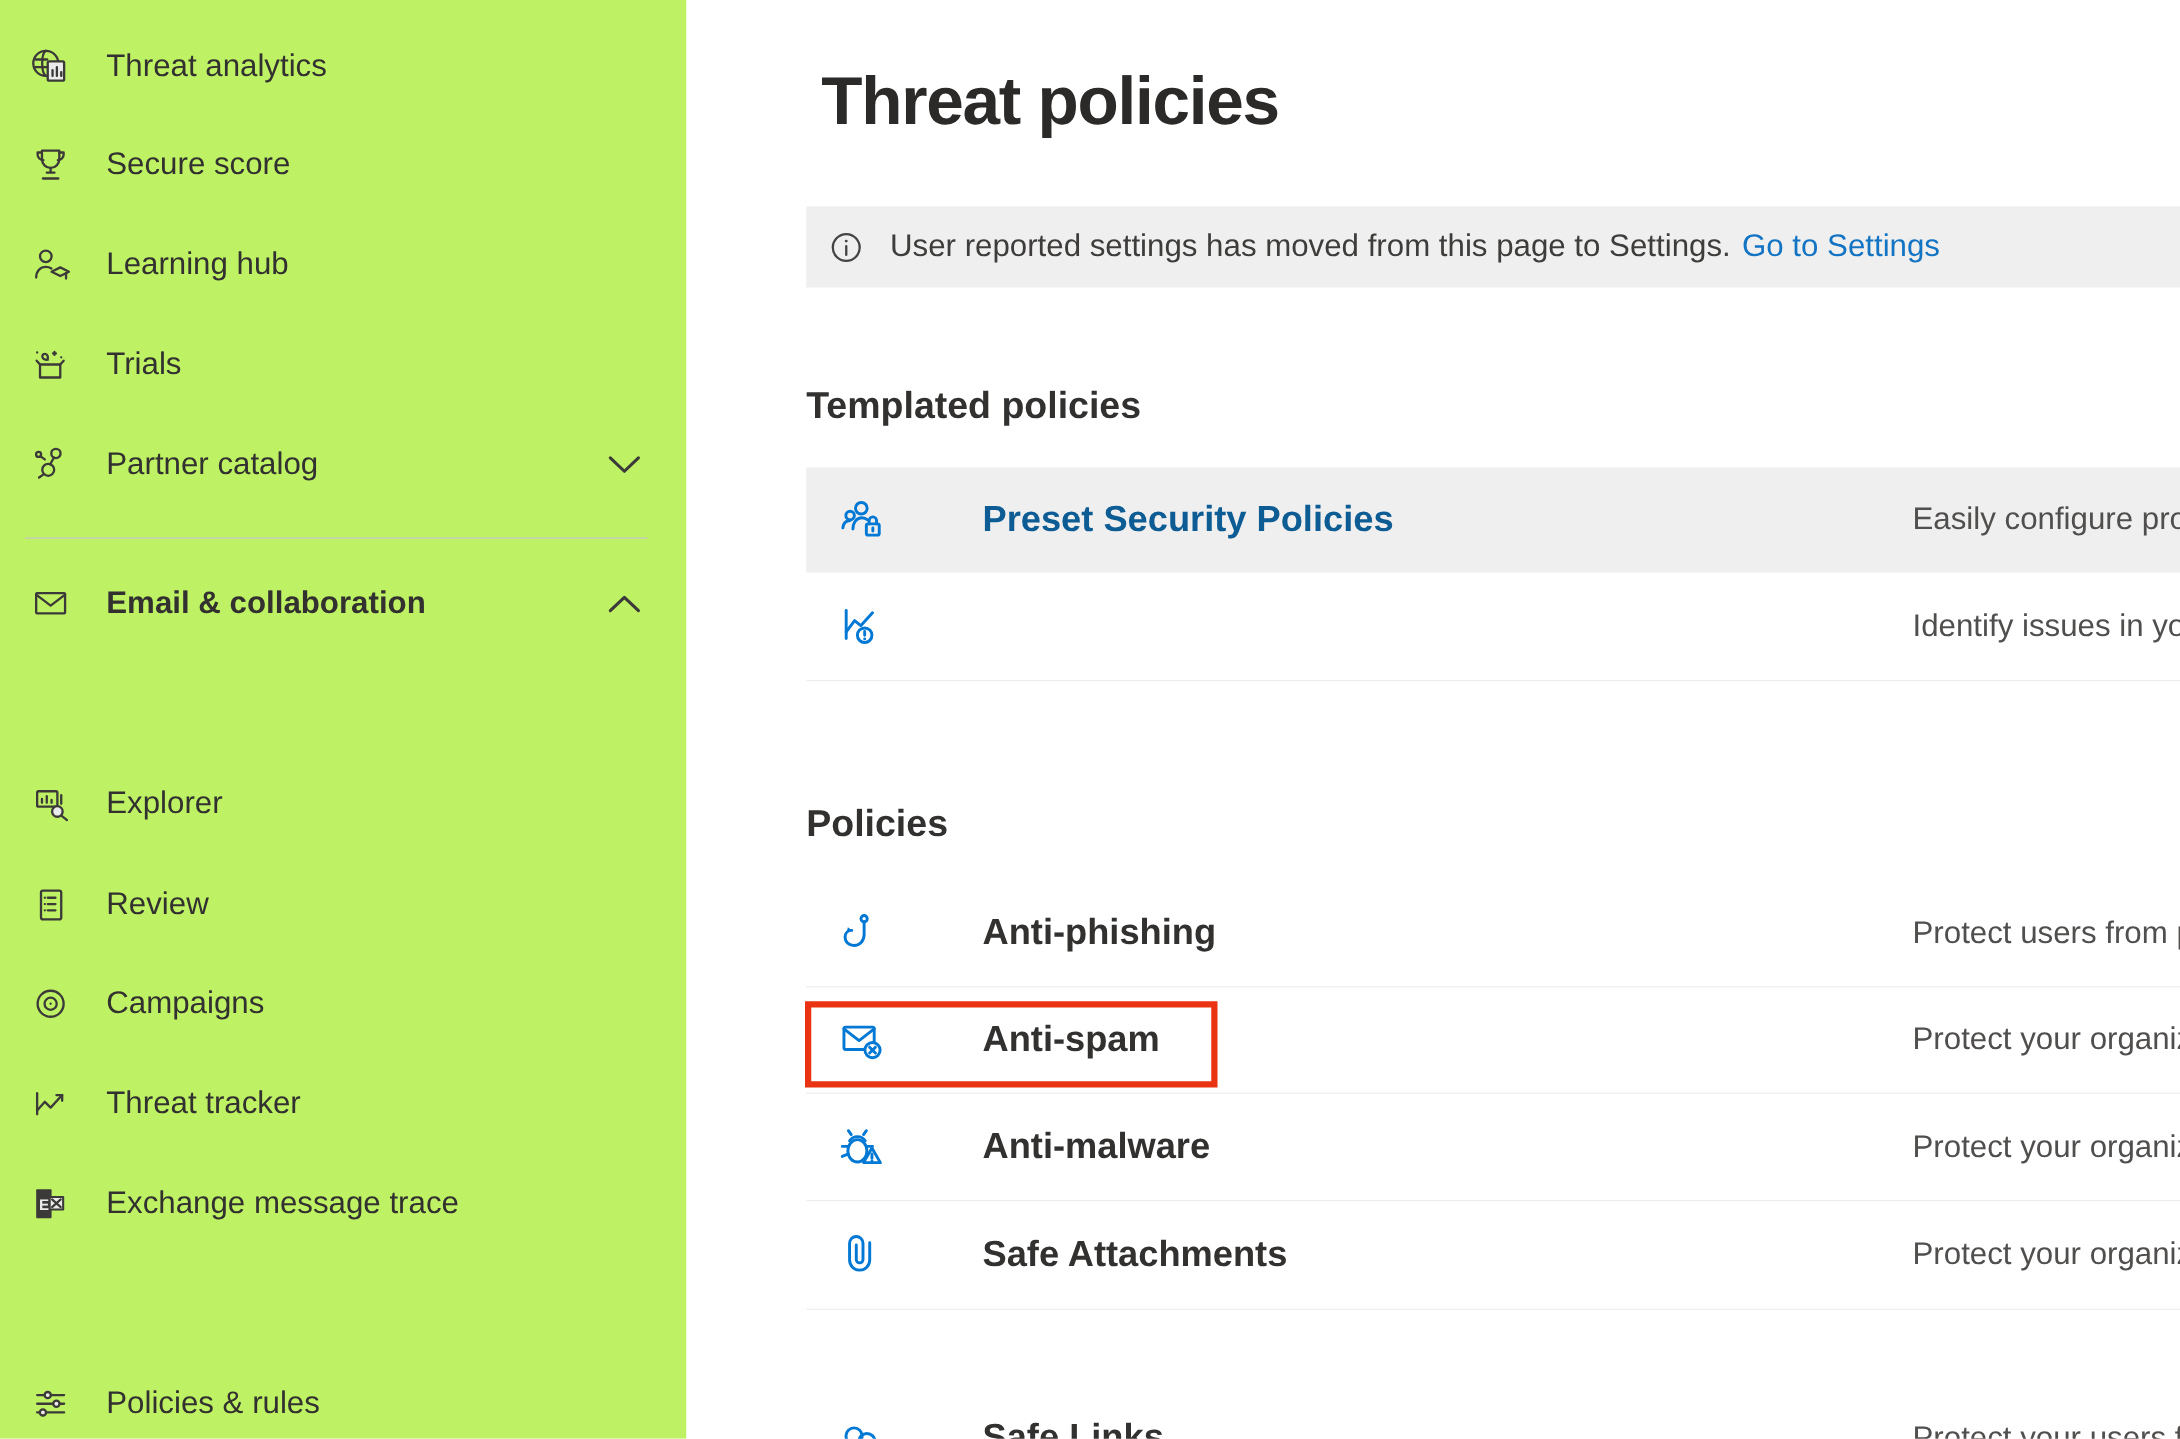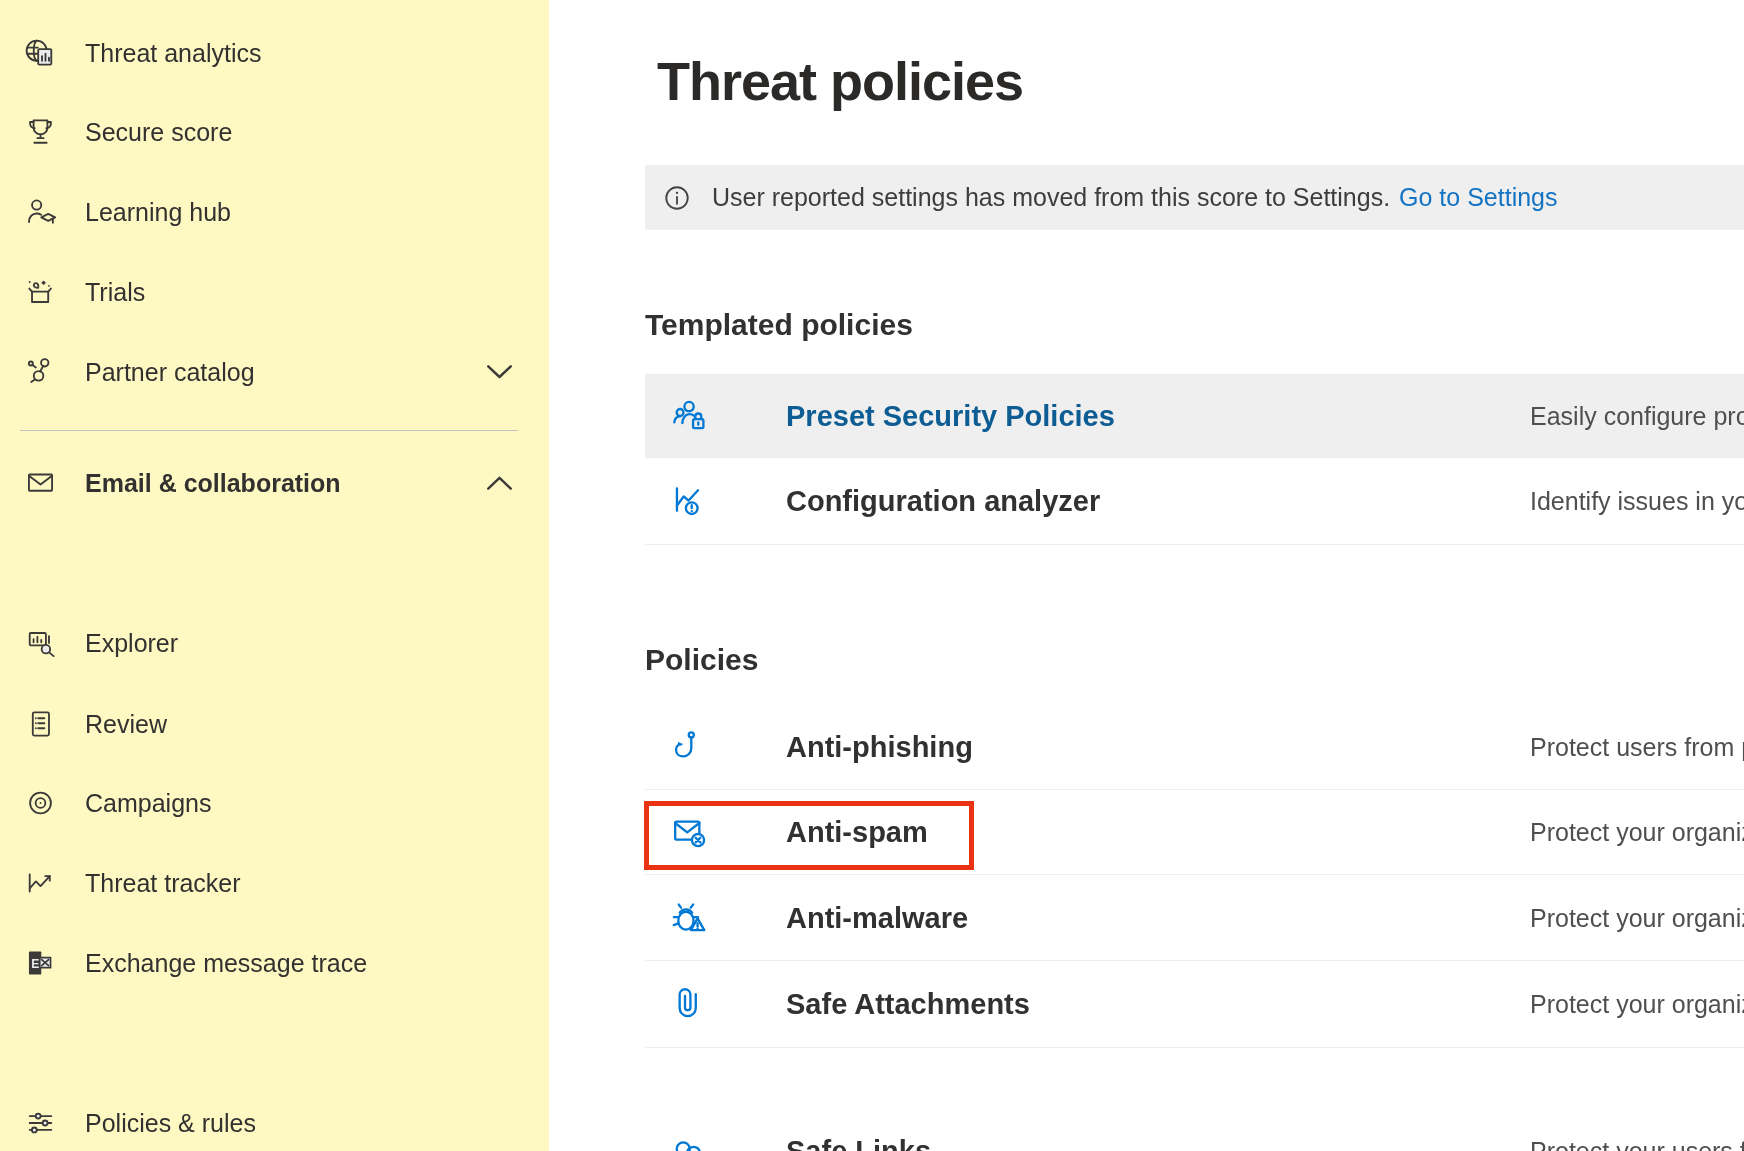--- a/index.html
+++ b/index.html
@@ -1,20 +1,20 @@
 <!DOCTYPE html>
 <html><head>
 <meta charset="utf-8">
 <style>
   html,body{margin:0;padding:0;}
   body{width:1744px;height:1151px;position:relative;overflow:hidden;background:#fff;
        font-family:"Liberation Sans",sans-serif;-webkit-font-smoothing:antialiased;}
   svg{display:block;}
   
-  .sidebar{position:absolute;left:0;top:0;width:549px;height:1151px;background:#fef9c3;}
+  .sidebar{position:absolute;left:0;top:0;width:549px;height:1151px;background:#bef264;}
   .nav-item{position:absolute;left:0;width:549px;height:80px;cursor:pointer;}
   .nav-icon{position:absolute;left:22px;top:50%;transform:translateY(-50%);width:37px;height:37px;color:#3b3a39;}
   .nav-icon svg{width:100%;height:100%;}
   .nav-label{position:absolute;left:85px;top:50%;transform:translateY(-50%);font-size:25px;color:#323130;white-space:nowrap;}
   .nav-label.bold{font-weight:700;}
   .nav-chevron{position:absolute;left:486px;top:50%;transform:translateY(-50%);width:27px;height:17px;color:#3b3a39;}
   .sidebar-divider{position:absolute;left:20px;top:430px;width:498px;height:1px;background:#c7c5c3;}
   
   .page-title{position:absolute;left:645px;top:38px;margin:12px;font-size:54px;font-weight:700;color:#2b2a28;letter-spacing:-1px;}
   .banner{position:absolute;left:645px;top:165px;width:1099px;height:65px;background:#efefef;
@@ -200,21 +200,21 @@
 <h1 class="page-title">Threat policies</h1>
 
 <div class="banner">
   <span class="info-icon">
     <svg viewBox="0 0 24 24" fill="none" stroke="currentColor" stroke-width="1.6" stroke-linecap="round">
         <circle cx="12" cy="12" r="9.2"></circle>
         <path d="M12 11v6"></path>
         <circle cx="12" cy="7.6" r="1" fill="currentColor" stroke="none"></circle>
       </svg>
   </span>
-  <span>User reported settings has moved from this score to Settings.</span>
+  <span>User reported settings has moved from this page to Settings.</span>
   <a class="banner-link">Go to Settings</a>
 </div>
 
 <h2 class="section-heading" style="top:308px">Templated policies</h2>
 
 <div class="row highlight" style="top:374px;height:84px">
   <span class="row-icon">
     <svg viewBox="0 0 48 48" fill="none" stroke="currentColor" stroke-width="2.6" stroke-linecap="round" stroke-linejoin="round">
         <circle cx="13.5" cy="20" r="3.8"></circle>
         <path d="M7 31c.5-4 3-6.5 6.5-6.5"></path>
@@ -231,21 +231,20 @@
 
 <div class="row divider" style="top:458px;height:87px">
   <span class="row-icon">
     <svg viewBox="0 0 48 48" fill="none" stroke="currentColor" stroke-width="2.6" stroke-linecap="round" stroke-linejoin="round">
         <path d="M10 10v25"></path>
         <path d="M10 29l7.5-10 5.5 4.5L33.5 12"></path>
         <circle cx="26.5" cy="32" r="6.5" fill="#fff"></circle>
         <path d="M26.5 28.7V32M26.5 35.3v.01"></path>
       </svg>
   </span>
-  <span class="row-label">Configuration analyzer</span>
   <span class="row-desc">Identify issues in you</span>
 </div>
 
 <h2 class="section-heading" style="top:643px">Policies</h2>
 
 <div class="row divider" style="top:704px;height:86px">
   <span class="row-icon">
     <svg viewBox="0 0 48 48" fill="none" stroke="currentColor" stroke-width="2.6" stroke-linecap="round" stroke-linejoin="round">
         <circle cx="26" cy="10.5" r="2.8"></circle>
         <path d="M26 13.5v11.5c0 5.5-4 9.5-9 9.5-4.5 0-8-3-8-7.5 0-3.5 2.5-6 6-6"></path>

